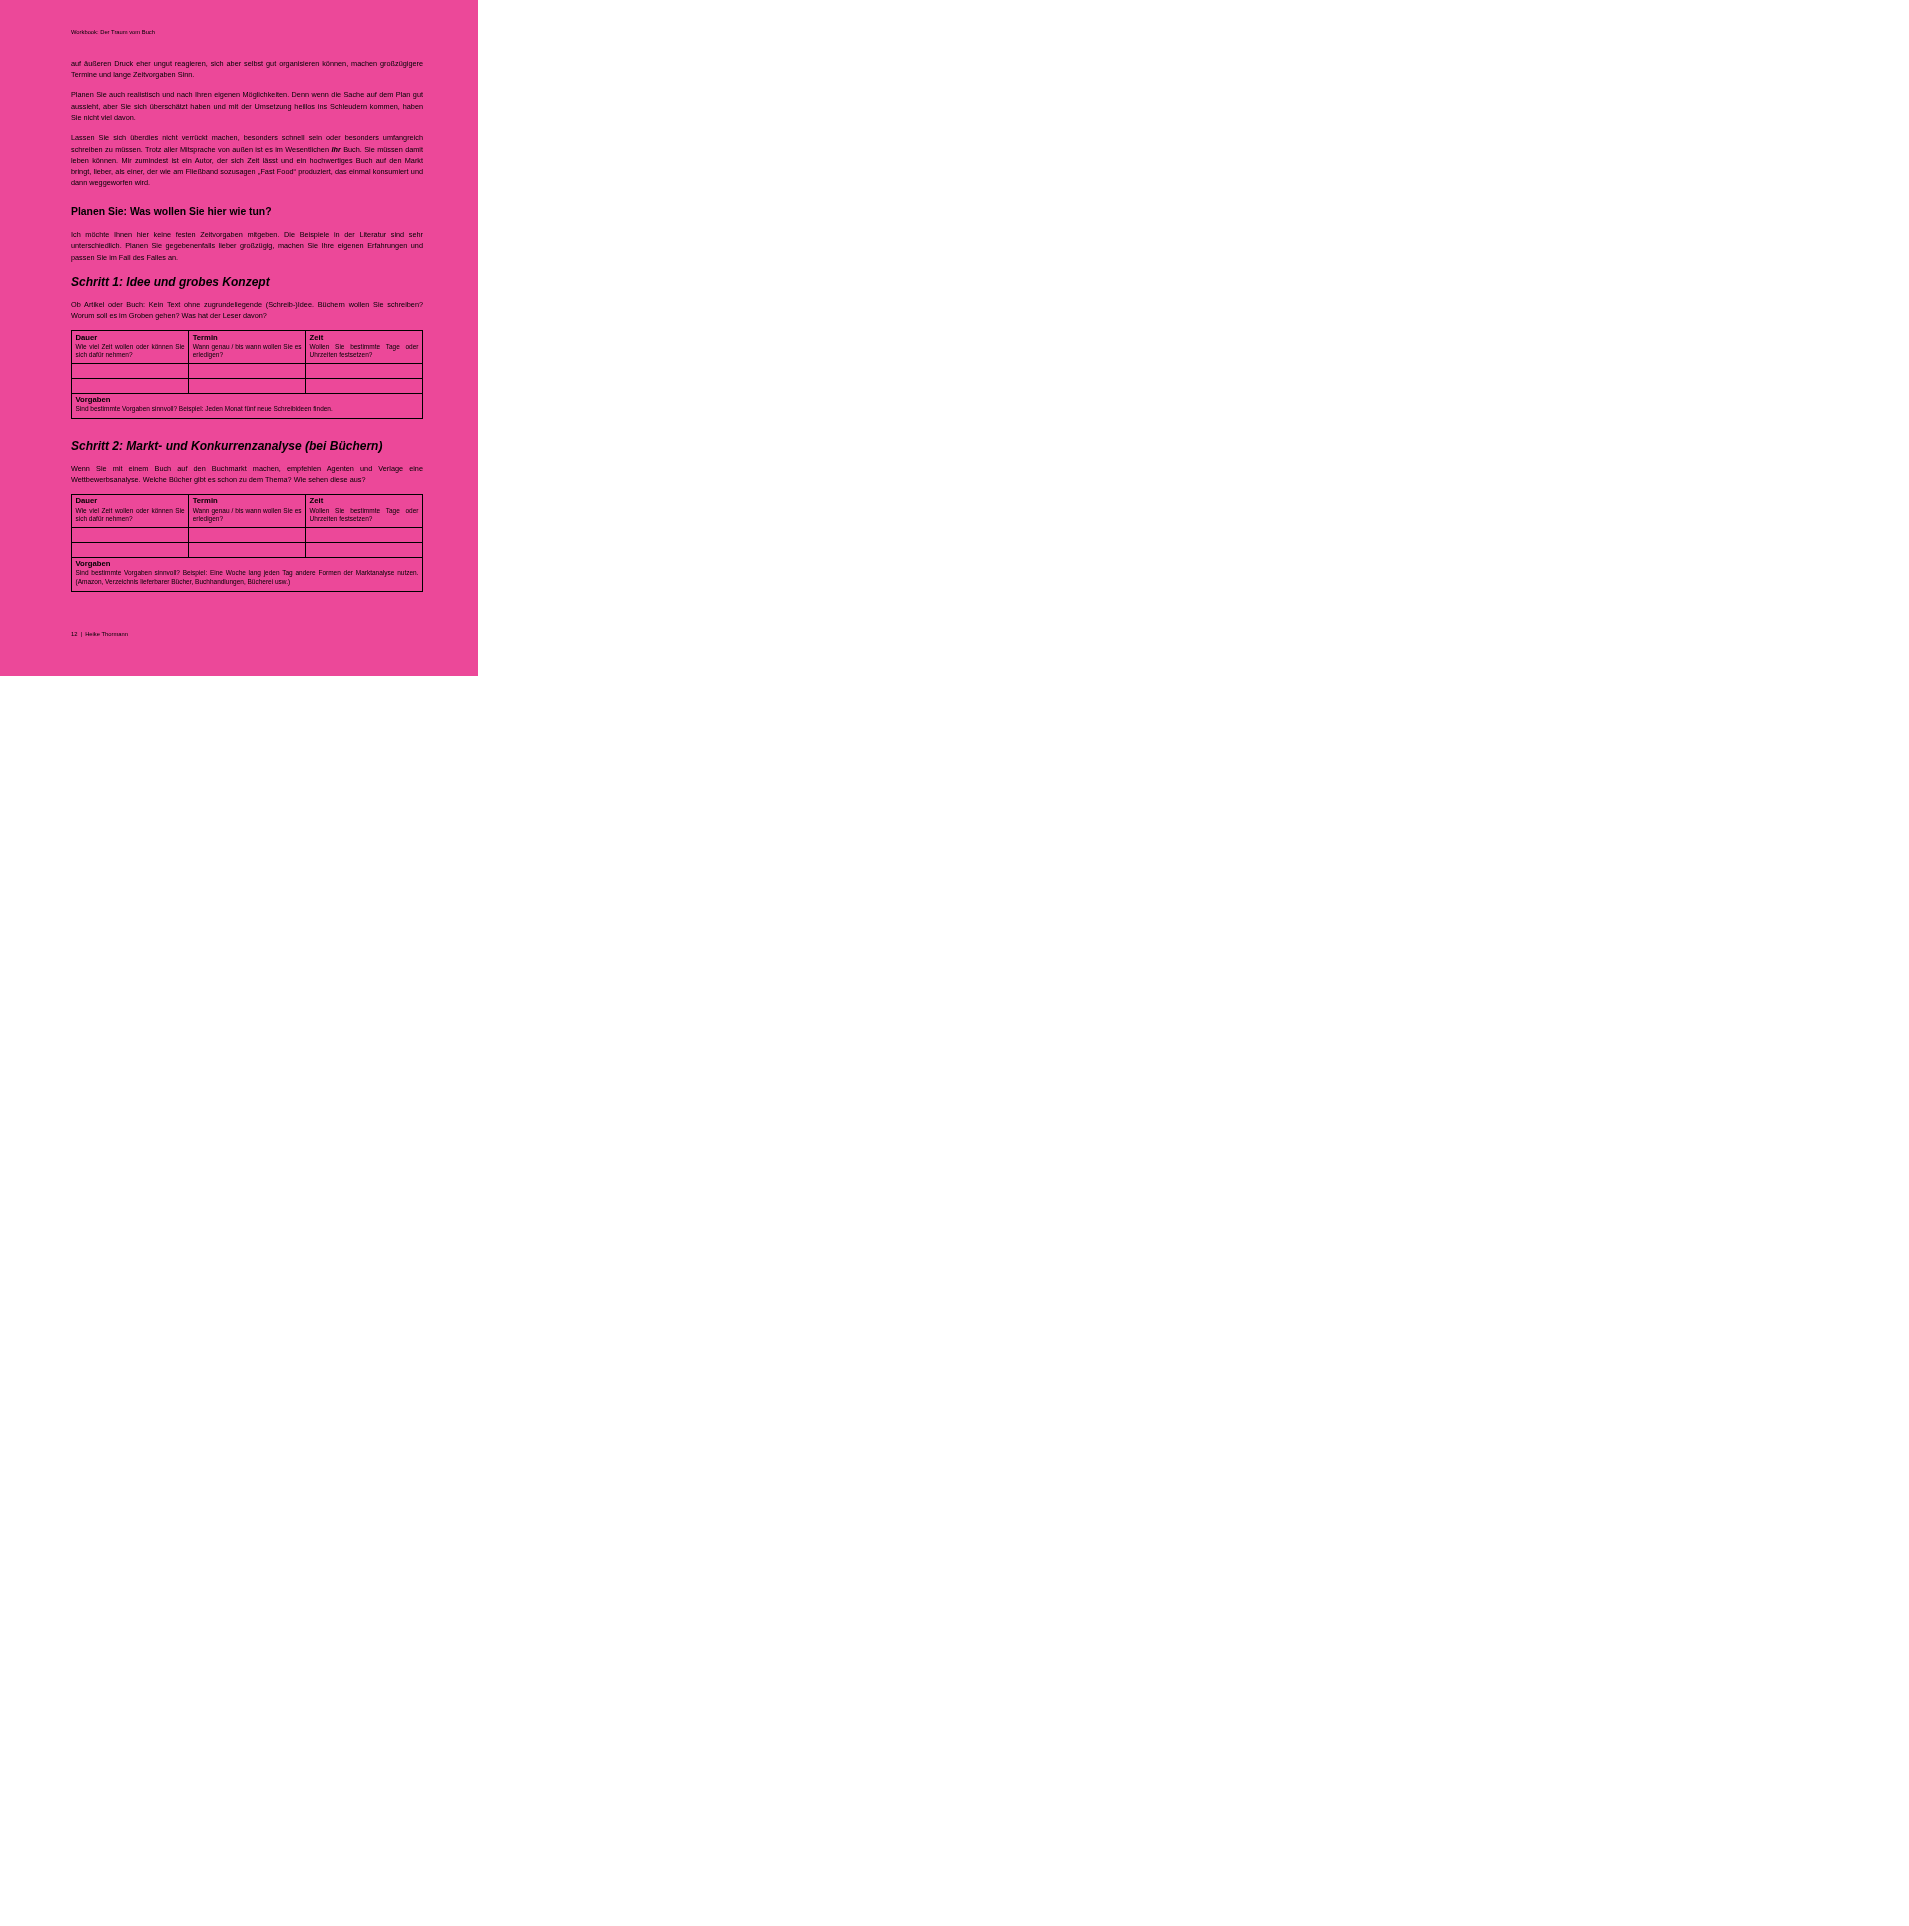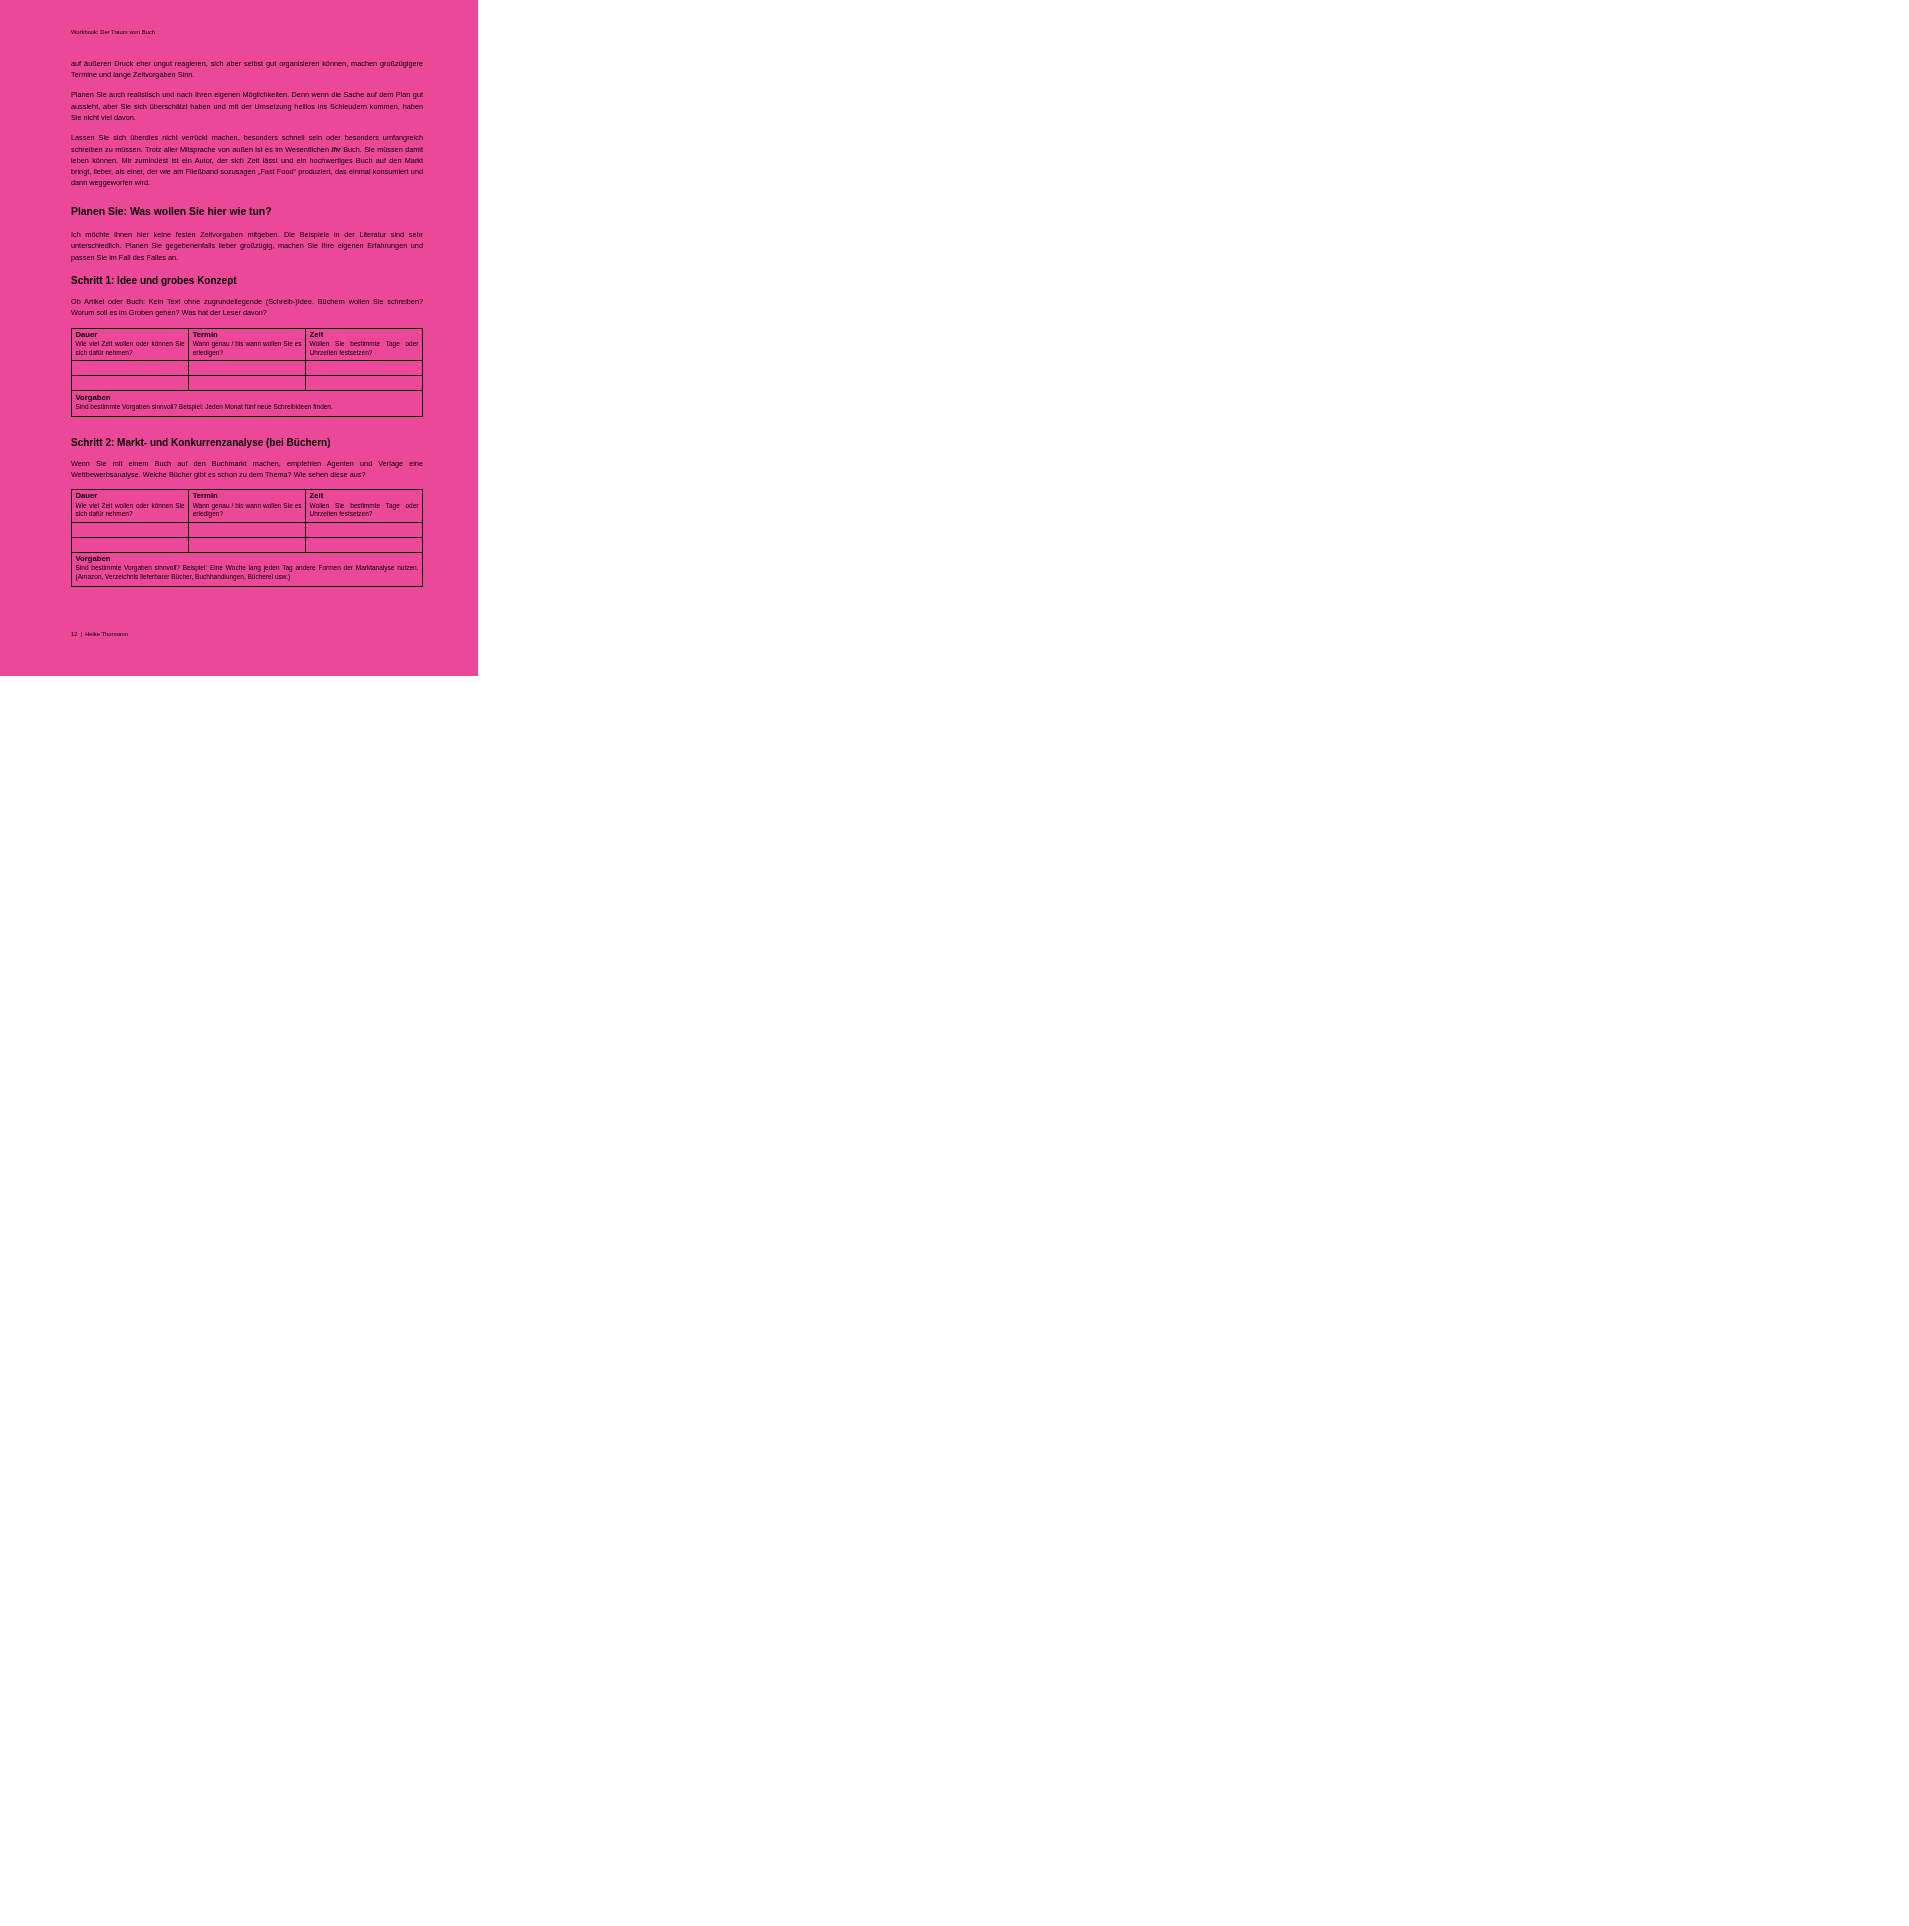--- a/index.html
+++ b/index.html
@@ -53,24 +53,25 @@
     text-align: justify;
     margin: 0 0 8.9px 0;
   }
   h1.section-heading {
     font-size: 10.4px;
     font-weight: bold;
     margin: 17.7px 0 10px 0;
     line-height: 1.2;
   }
   h2.step-heading {
-    font-size: 10px;
+    font-size: 12px;
     font-weight: bold;
     margin: 12.3px 0 8.5px 0;
     line-height: 1.25;
+    font-style: italic;
   }
   table.planning-table {
     width: 100%;
     border-collapse: collapse;
     table-layout: fixed;
     margin: 3.1px 0 20px 0;
     padding-left: 36px;
   }
   table.planning-table td {
     border: 0.4px solid #000000;

